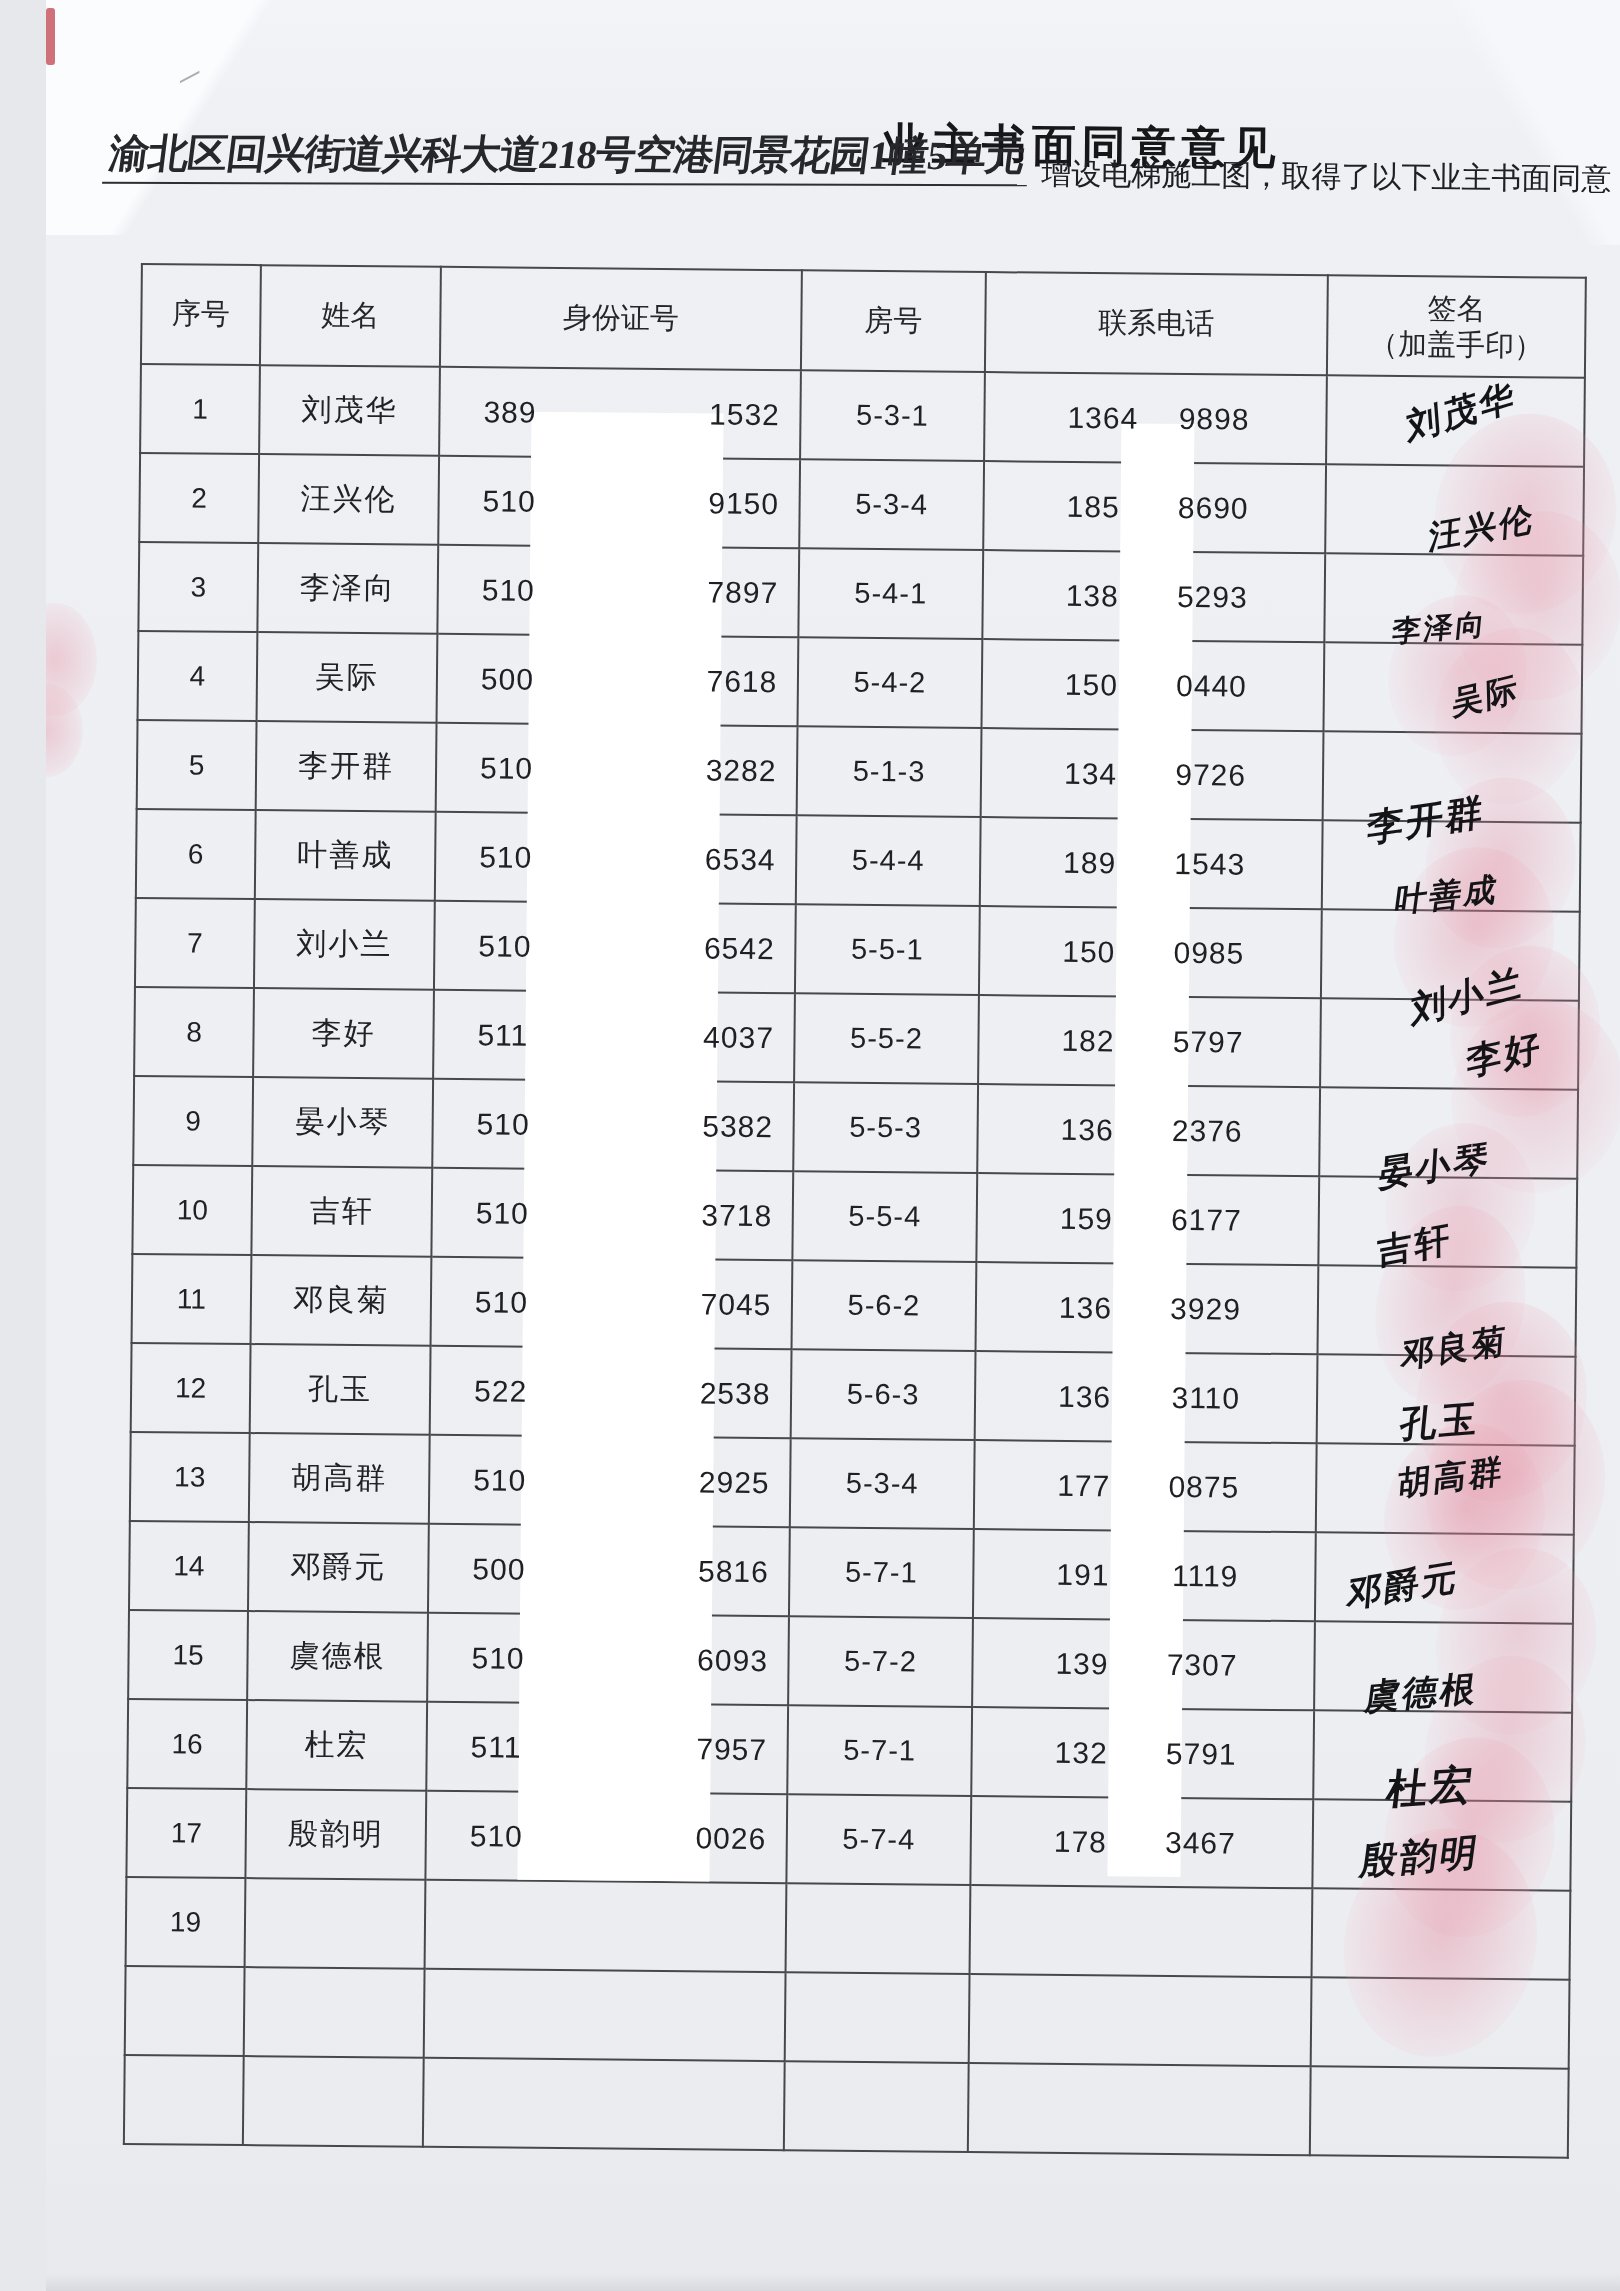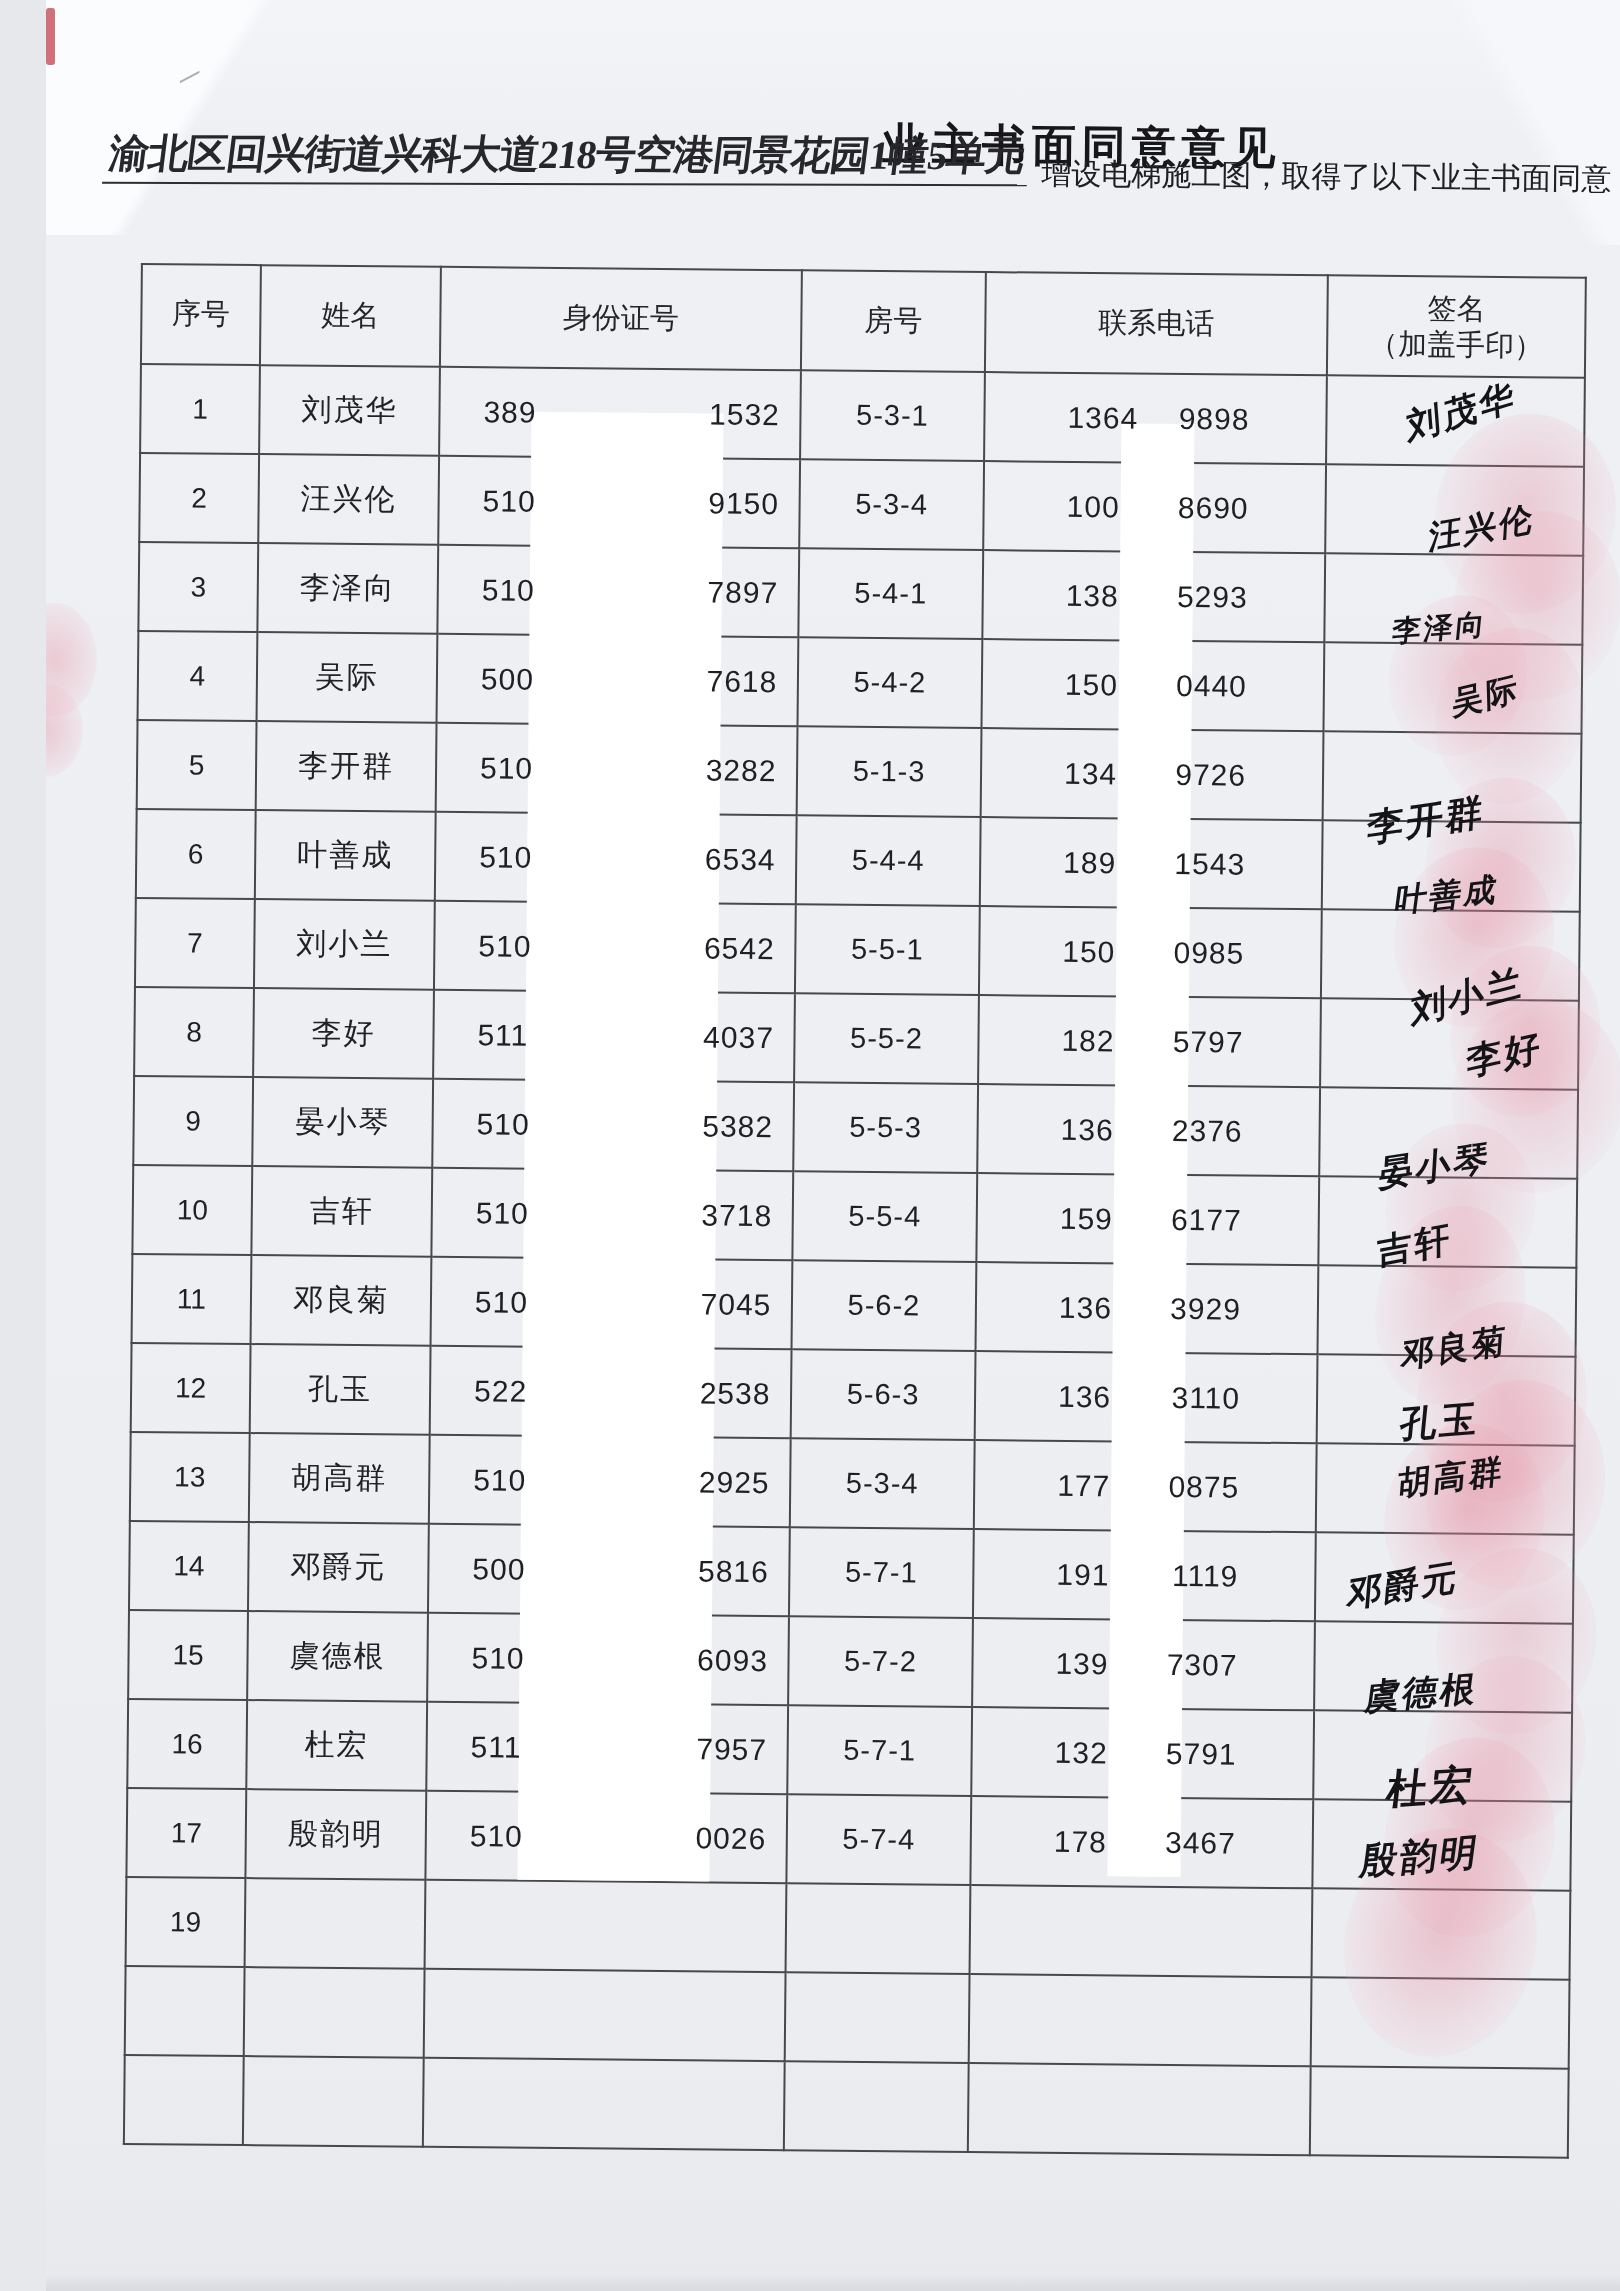--- a/index.html
+++ b/index.html
@@ -164,21 +164,21 @@
               <td class="c-name"><span class="ct">汪兴伦</span></td>
               <td class="c-idnum">
                 <div class="split split-id">
                   <span class="num">510</span>
                   <span class="num">9150</span>
                 </div>
               </td>
               <td class="c-room"><span class="ct">5-3-4</span></td>
               <td class="c-phone">
                 <div class="split split-ph">
-                  <span class="num">100</span>
+                  <span class="num">185</span>
                   <span class="num">8690</span>
                 </div>
               </td>
               <td class="c-sig">
                 <div class="fp" style="right: -39px; top: 43px; width: 167px; height: 191px; opacity: 0.5;"></div>
                 <span class="sig-text" style="font-size: 33px; transform: translate(calc(-50% + 27.4px), calc(-50% + 17.6px)) rotate(-11deg) skewX(-14deg);">汪兴伦</span>
               </td>
             </tr>
             <tr>
               <td class="c-no"><span class="ct">3</span></td>

